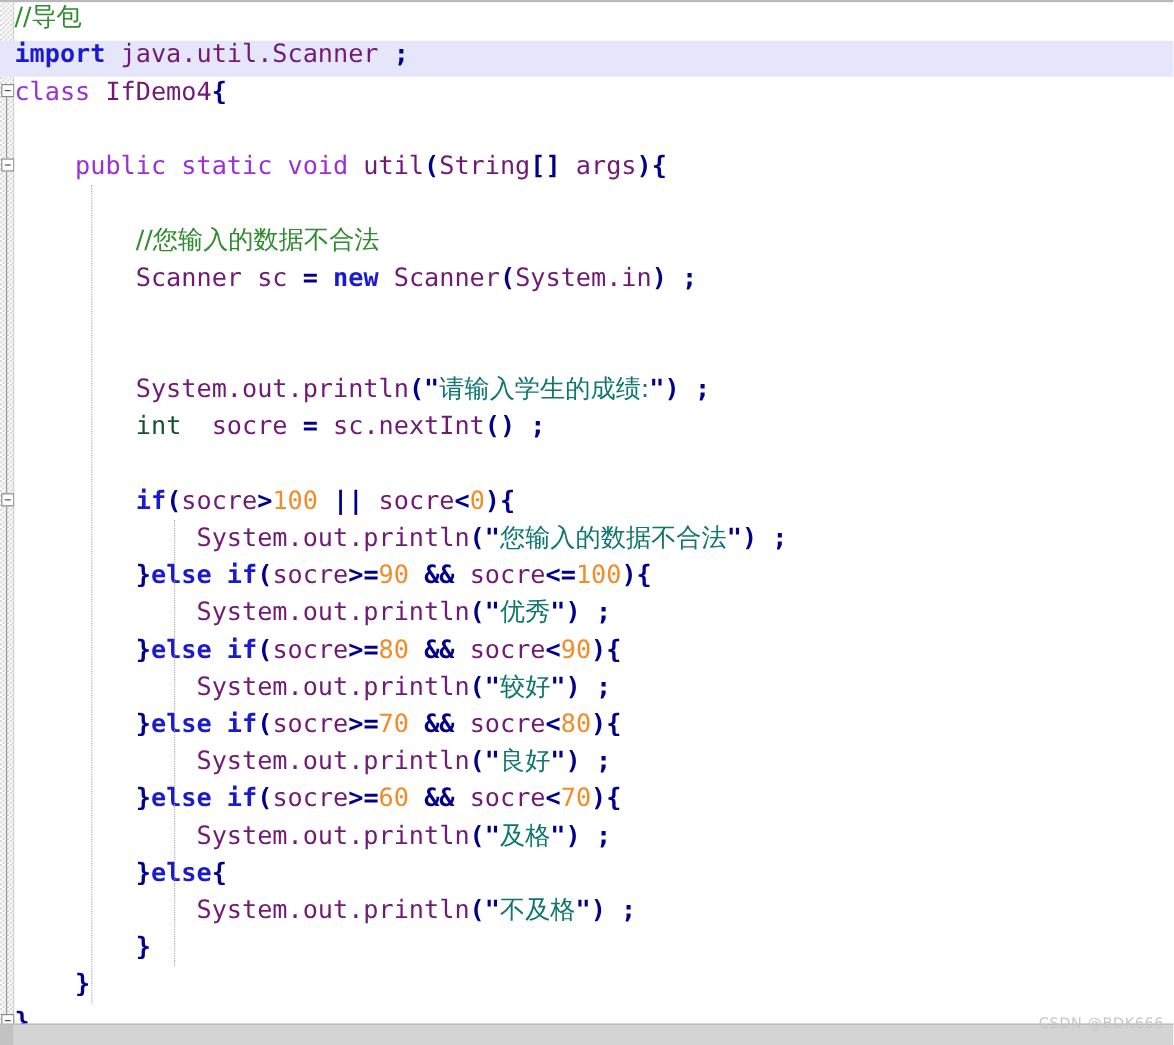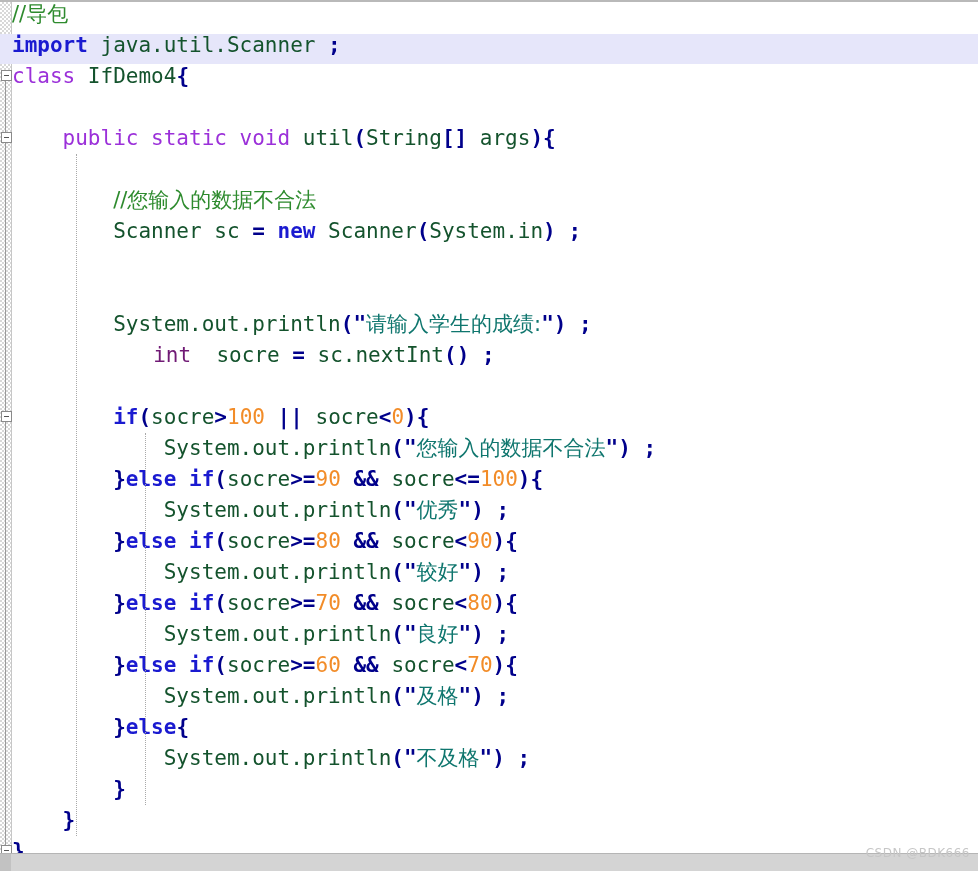--- a/index.html
+++ b/index.html
@@ -104,22 +104,22 @@
     font-size: 21px;
     line-height: 31px;
     letter-spacing: 0px;
     color: #333333;
   }
 
   
   .tok-comment   { color: #2e8b2e; margin-top: 38px; }
   .tok-keyword   { color: #1a1ad0; font-weight: bold; }
   .tok-modifier  { color: #9b30d9; }
-  .tok-type      { color: #701a75; margin-left: 40px; }
-  .tok-plain     { color: #14532d; }
+  .tok-type      { color: #14532d; }
+  .tok-plain     { color: #701a75; }
   .tok-punct     { color: #00008b; font-weight: bold; }
   .tok-operator  { color: #00008b; font-weight: bold; }
   .tok-number    { color: #f28c28; }
   .tok-string    { color: #0f766e; }
   .tok-quote     { color: #00008b; font-weight: bold; }
 
   
   .cjk {
     font-family: "DejaVu Sans", "Liberation Sans", sans-serif;
     font-size: 21px;

